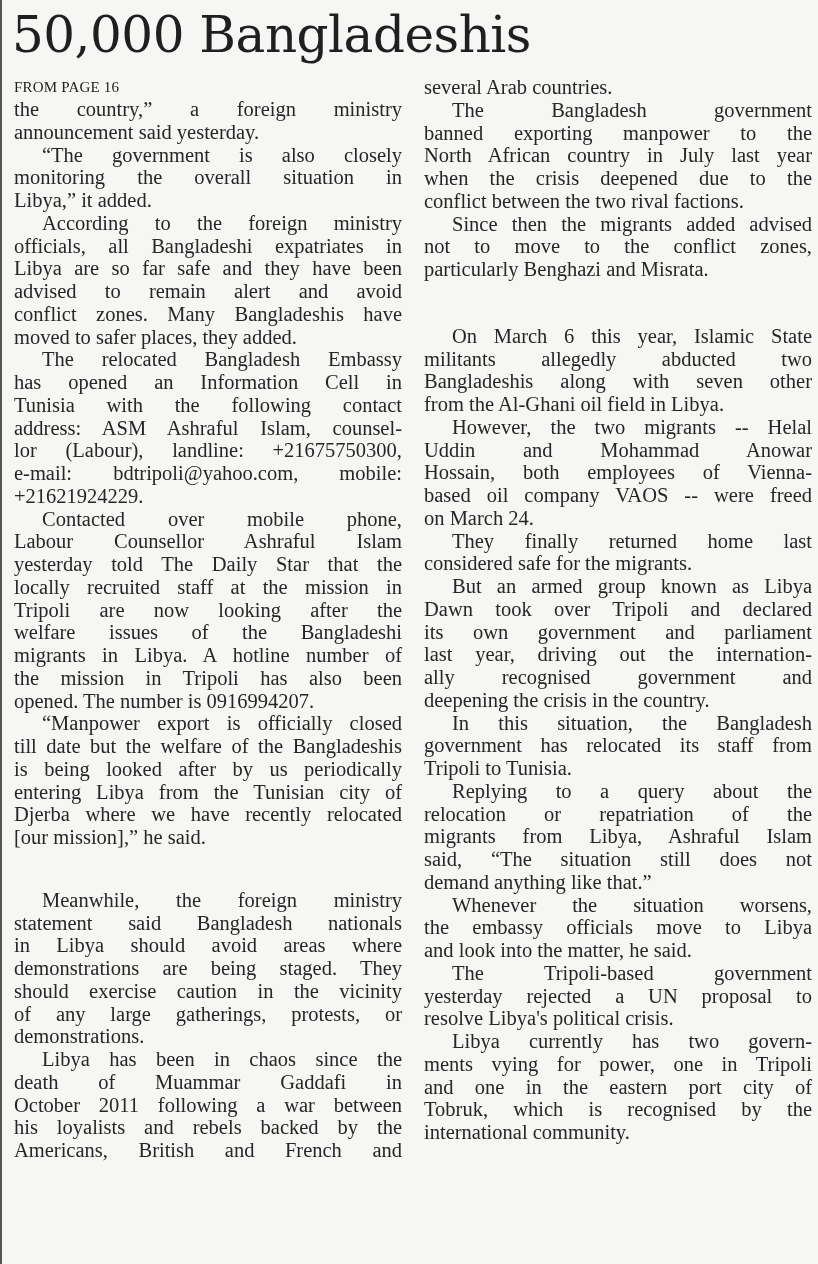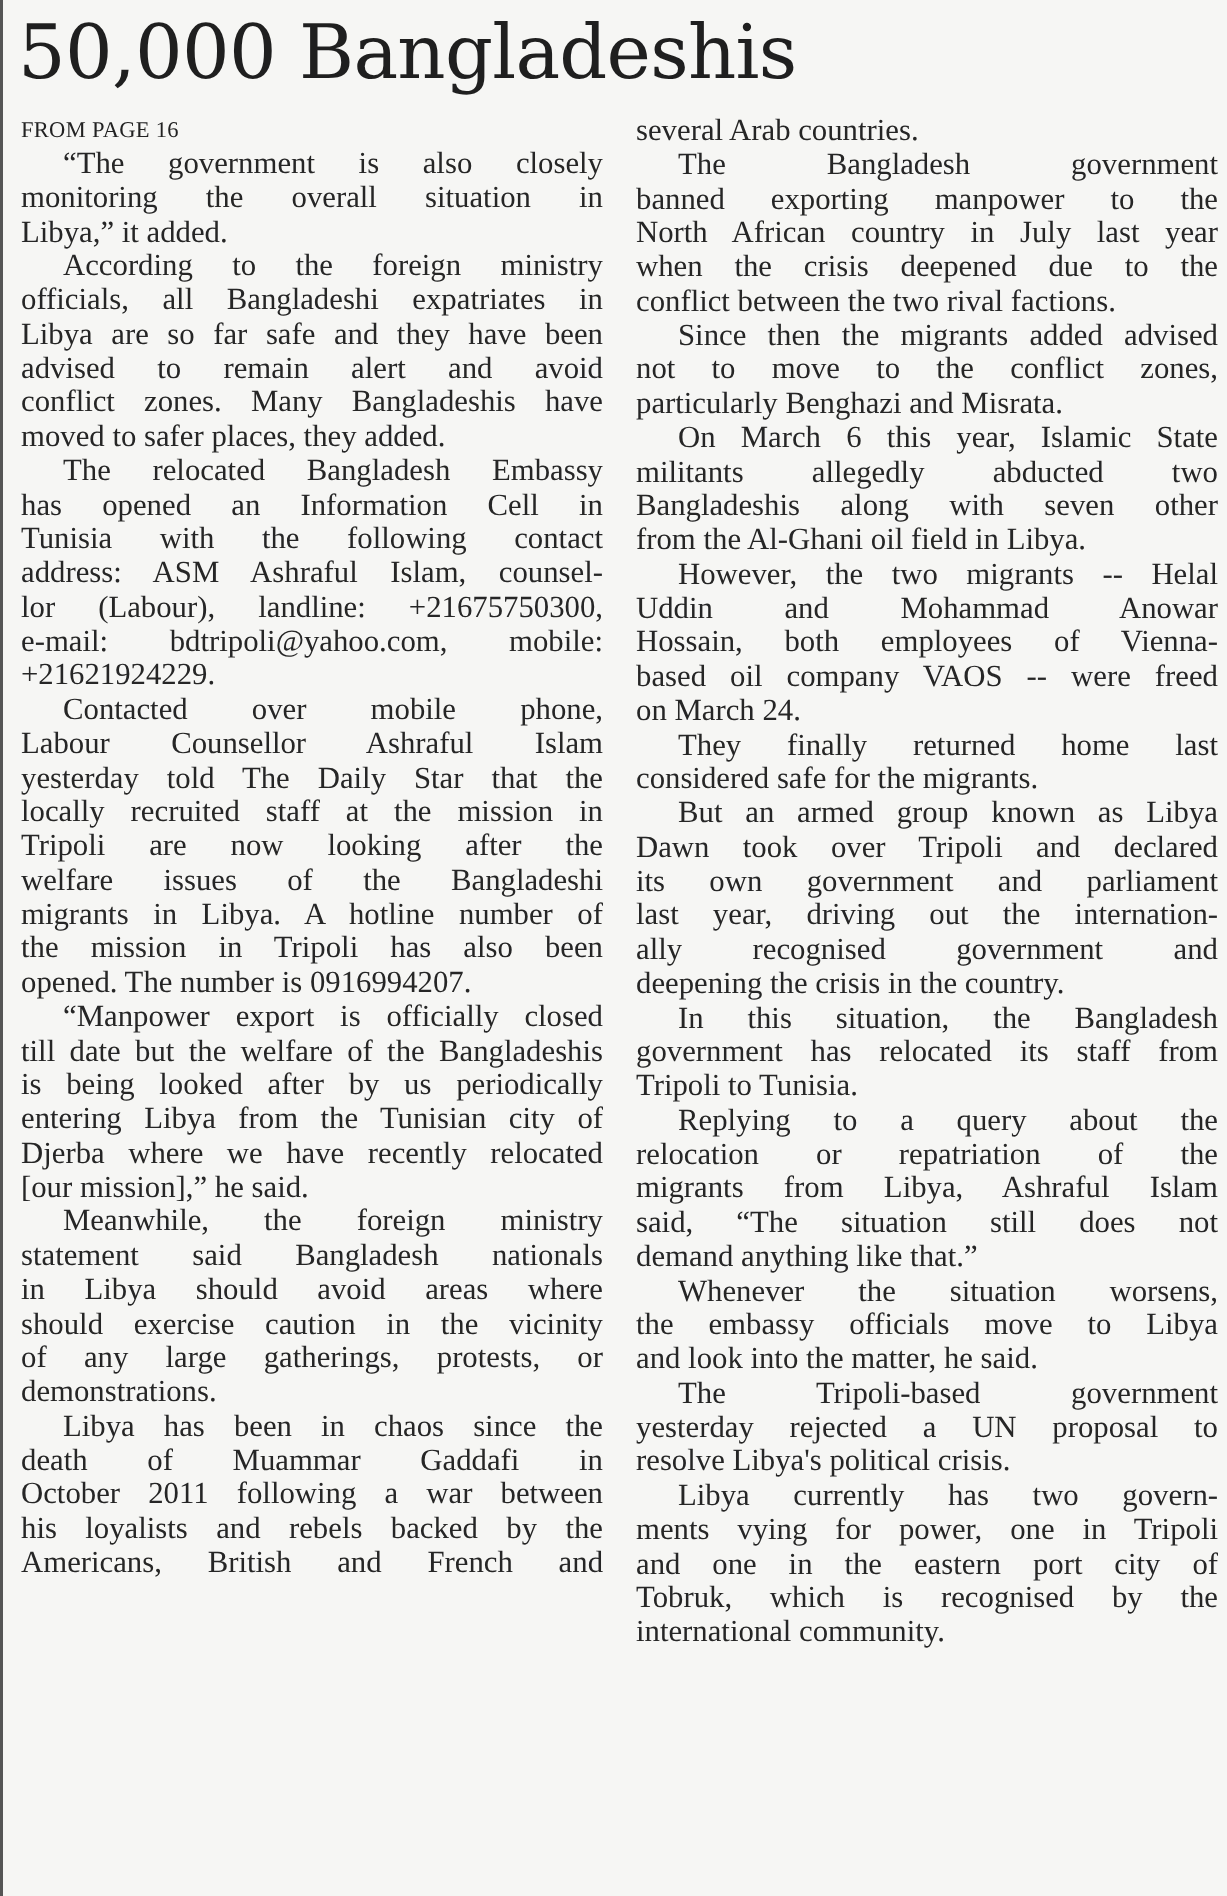--- a/index.html
+++ b/index.html
@@ -52,20 +52,24 @@
 </head>
 <body>
 
 <div class="left-rule"></div>
 
 <h1 class="headline">50,000 Bangladeshis</h1>
 
 <div class="col col-left">
   <p class="jump">FROM PAGE 16</p>
   <div>
+      <p class="para cont" style="text-indent: 0px;">
+        <span class="line">the country,” a foreign ministry</span>
+        <span class="line last">announcement said yesterday.</span>
+      </p>
       <p class="para" style="text-indent: 0px;">
         <span class="line" style="padding-left: 28px;">“The government is also closely</span>
         <span class="line">monitoring the overall situation in</span>
         <span class="line last">Libya,” it added.</span>
       </p>
       <p class="para" style="text-indent: 0px;">
         <span class="line" style="padding-left: 28px;">According to the foreign ministry</span>
         <span class="line">officials, all Bangladeshi expatriates in</span>
         <span class="line">Libya are so far safe and they have been</span>
         <span class="line">advised to remain alert and avoid</span>
@@ -94,23 +98,24 @@
       </p>
       <p class="para" style="text-indent: 0px;">
         <span class="line" style="padding-left: 28px;">“Manpower export is officially closed</span>
         <span class="line">till date but the welfare of the Bangladeshis</span>
         <span class="line">is being looked after by us periodically</span>
         <span class="line">entering Libya from the Tunisian city of</span>
         <span class="line">Djerba where we have recently relocated</span>
         <span class="line last">[our mission],” he said.</span>
       </p>
       <p class="para" style="text-indent: 0px;">
-        <span class="line" style="padding-left: 28px;">Meanwhile, the foreign ministry</span>
+        <span class="line" style="padding-left: 28px; margin-top: 40px;">Meanwhile, the foreign ministry</span>
         <span class="line">statement said Bangladesh nationals</span>
         <span class="line">in Libya should avoid areas where</span>
+        <span class="line">demonstrations are being staged. They</span>
         <span class="line">should exercise caution in the vicinity</span>
         <span class="line">of any large gatherings, protests, or</span>
         <span class="line last">demonstrations.</span>
       </p>
       <p class="para" style="text-indent: 0px;">
         <span class="line" style="padding-left: 28px;">Libya has been in chaos since the</span>
         <span class="line">death of Muammar Gaddafi in</span>
         <span class="line">October 2011 following a war between</span>
         <span class="line">his loyalists and rebels backed by the</span>
         <span class="line">Americans, British and French and</span>
@@ -129,21 +134,21 @@
         <span class="line">North African country in July last year</span>
         <span class="line">when the crisis deepened due to the</span>
         <span class="line last">conflict between the two rival factions.</span>
       </p>
       <p class="para" style="text-indent: 0px;">
         <span class="line" style="padding-left: 28px;">Since then the migrants added advised</span>
         <span class="line">not to move to the conflict zones,</span>
         <span class="line last">particularly Benghazi and Misrata.</span>
       </p>
       <p class="para" style="text-indent: 0px;">
-        <span class="line" style="padding-left: 28px;">On March 6 this year, Islamic State</span>
+        <span class="line" style="padding-left: 28px; margin-top: 44px;">On March 6 this year, Islamic State</span>
         <span class="line">militants allegedly abducted two</span>
         <span class="line">Bangladeshis along with seven other</span>
         <span class="line last">from the Al-Ghani oil field in Libya.</span>
       </p>
       <p class="para" style="text-indent: 0px;">
         <span class="line" style="padding-left: 28px;">However, the two migrants -- Helal</span>
         <span class="line">Uddin and Mohammad Anowar</span>
         <span class="line">Hossain, both employees of Vienna-</span>
         <span class="line">based oil company VAOS -- were freed</span>
         <span class="line last">on March 24.</span>

